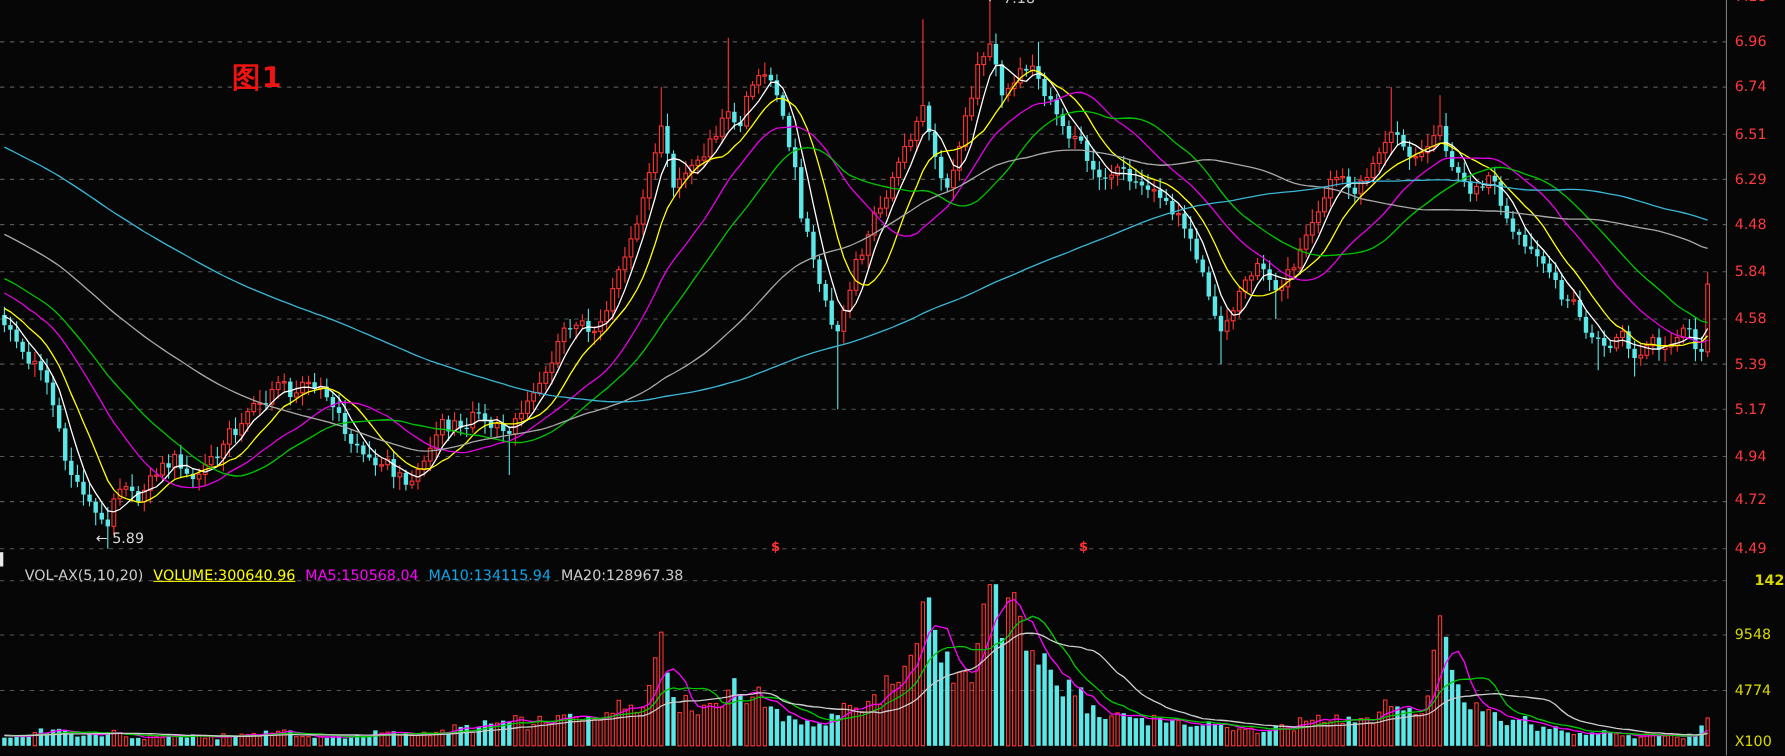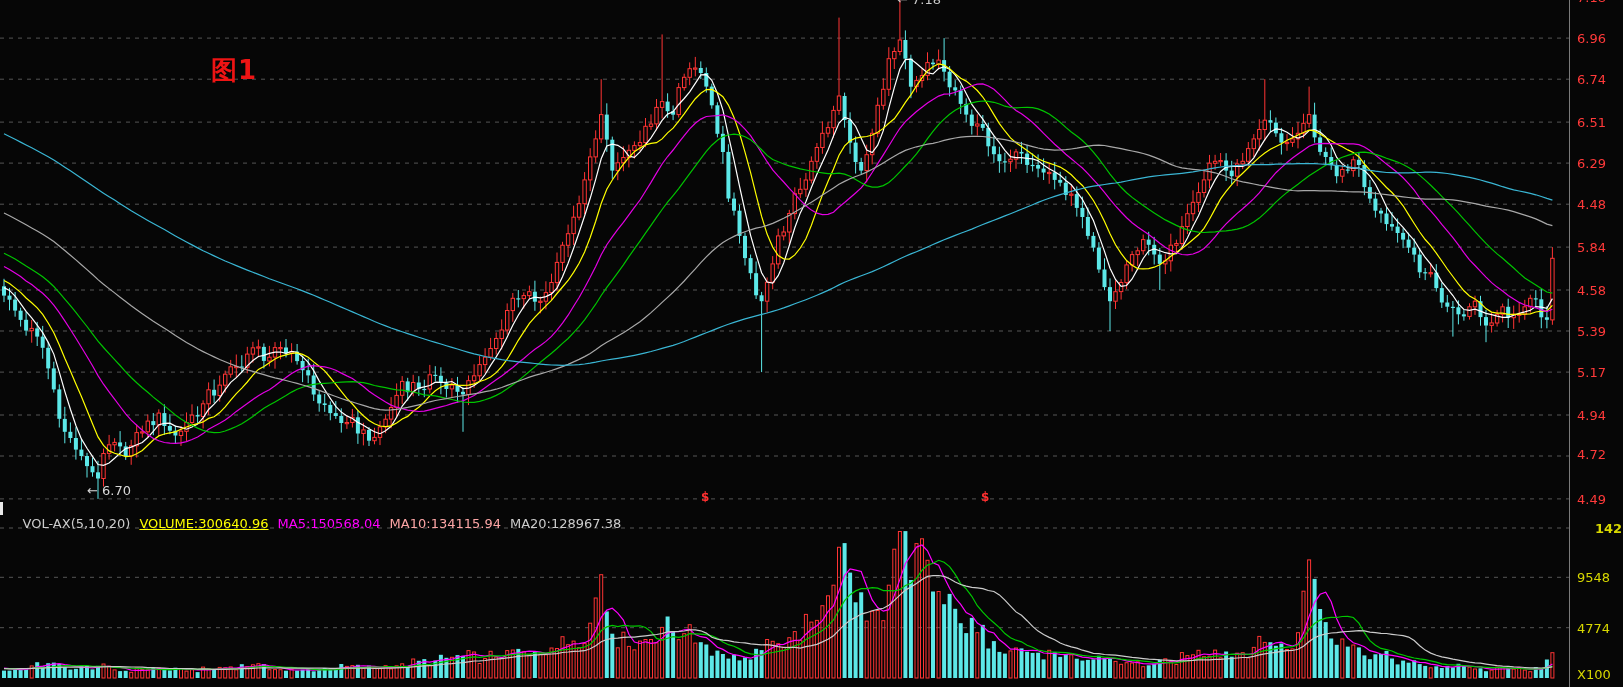--- a/index.html
+++ b/index.html
@@ -922,27 +922,27 @@
       <div class="lbl tick-price" style="left: 1577px; top: 492px;">4.49</div>
       <div class="lbl tick-vol" style="left: 1595px; top: 521px; font-weight: bold;">14227</div>
       <div class="lbl tick-vol" style="left: 1577px; top: 570px;">9548</div>
       <div class="lbl tick-vol" style="left: 1577px; top: 621px;">4774</div>
     </div>
 
   <div class="chart-title">图1</div>
 
   <div class="marker-high">← 7.18</div>
 
-  <div class="marker-low">← 6.70</div>
+  <div class="marker-low">← 5.89</div>
 
   <div id="event-layer">
       <div class="event-marker" style="left: 701px; top: 490px;">$</div>
       <div class="event-marker" style="left: 981px; top: 490px;">$</div>
     </div>
 
   <div class="legend-cursor"></div>
 
   <div class="legend">
-    <span style="color: rgb(204, 204, 204);">VOL-AX(5,10,20)</span><span style="color: rgb(255, 255, 0); text-decoration: underline;">VOLUME:300640.96</span><span style="color: rgb(255, 0, 255);">MA5:150568.04</span><span style="color: #fca5a5;">MA10:134115.94</span><span style="color: rgb(204, 204, 204);">MA20:128967.38</span>
+    <span style="color: rgb(204, 204, 204);">VOL-AX(5,10,20)</span><span style="color: rgb(255, 255, 0); text-decoration: underline;">VOLUME:300640.96</span><span style="color: rgb(255, 0, 255);">MA5:150568.04</span><span style="color: #0ea5e9;">MA10:134115.94</span><span style="color: rgb(204, 204, 204);">MA20:128967.38</span>
   </div>
 
   <div class="unit-label">X100</div>
 </div>
 
 </body></html>

